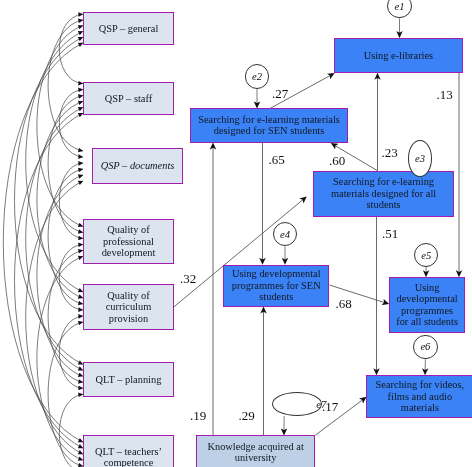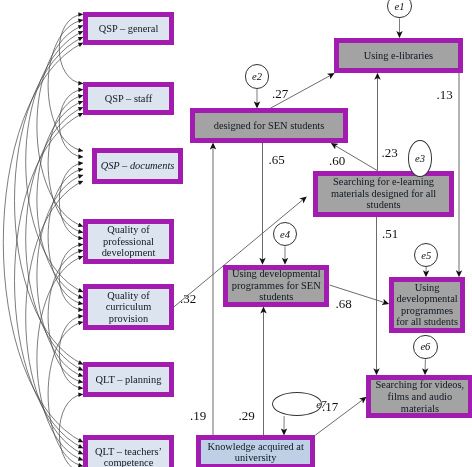--- a/index.html
+++ b/index.html
@@ -2,23 +2,23 @@
 <html><head>
 <meta charset="utf-8">
 <style>
   html,body{margin:0;padding:0;background:#ffffff;}
   body{width:472px;height:467px;overflow:hidden;
        font-family:"Liberation Serif",serif;-webkit-font-smoothing:antialiased;}
   #stage{position:relative;width:472px;height:467px;background:#fff;}
   svg#edges{position:absolute;left:0;top:0;width:472px;height:467px;overflow:visible;}
   .node{position:absolute;box-sizing:border-box;display:flex;flex-direction:column;
         align-items:center;justify-content:center;text-align:center;
-        border:5px solid #a21caf;color:#101820;line-height:11.6px;z-index:3;}
+        border:1px solid #a21caf;color:#101820;line-height:11.6px;z-index:3;}
   .ind{background:#dce4f0;font-size:10.4px;}
-  .lat{background:#a3a3a3;font-size:10.4px;}
+  .lat{background:#3b82f6;font-size:10.4px;}
   .node span{display:block;white-space:nowrap;}
   .ecirc{position:absolute;box-sizing:border-box;border:1px solid #333;border-radius:50%;
          background:#fff;display:flex;align-items:center;justify-content:center;
          font-size:10.6px;font-style:italic;color:#111;z-index:4;}
   .plab{position:absolute;font-size:13px;color:#111;z-index:5;white-space:nowrap;}
 </style>
 </head>
 <body>
 
 <div id="stage">
@@ -148,20 +148,21 @@
       <span>QLT – planning</span>
     </div>
 <div class="node ind" style="left:83px;top:434.6px;width:91px;height:45px;">
       <span>QLT – teachers’</span>
       <span>competence</span>
     </div>
 <div class="node lat" style="left:334px;top:37.9px;width:128.8px;height:35.1px;">
       <span>Using e-libraries</span>
     </div>
 <div class="node lat" style="left:190px;top:108.2px;width:158px;height:34.5px;">
+      <span>Searching for e-learning materials</span>
       <span>designed for SEN students</span>
     </div>
 <div class="node lat" style="left:313px;top:170.7px;width:141.2px;height:46px;">
       <span>Searching for e-learning</span>
       <span>materials designed for all</span>
       <span>students</span>
     </div>
 <div class="node lat" style="left:223.1px;top:264.6px;width:106.4px;height:42.1px;">
       <span>Using developmental</span>
       <span>programmes for SEN</span>
@@ -201,19 +202,19 @@
       <span>e6</span>
     </div>
 <div class="ecirc" style="left:272.2px;top:392.3px;width:23.8px;height:23.8px;padding-left:48px;">
       <span>e7</span>
     </div>
 <div class="plab" style="left:272px;top:86px;">.27</div>
 <div class="plab" style="left:436.5px;top:87px;">.13</div>
 <div class="plab" style="left:381.5px;top:144.5px;">.23</div>
 <div class="plab" style="left:329px;top:152.5px;">.60</div>
 <div class="plab" style="left:268.5px;top:152px;">.65</div>
-<div class="plab" style="left:180px;top:270.5px;margin-top:20px;">.32</div>
+<div class="plab" style="left:180px;top:270.5px;">.32</div>
 <div class="plab" style="left:382px;top:226px;">.51</div>
 <div class="plab" style="left:335.5px;top:295.5px;">.68</div>
 <div class="plab" style="left:190px;top:407.5px;">.19</div>
 <div class="plab" style="left:238.5px;top:407.5px;">.29</div>
 <div class="plab" style="left:322px;top:398.5px;">.17</div>
 </div>
 
 </body></html>

